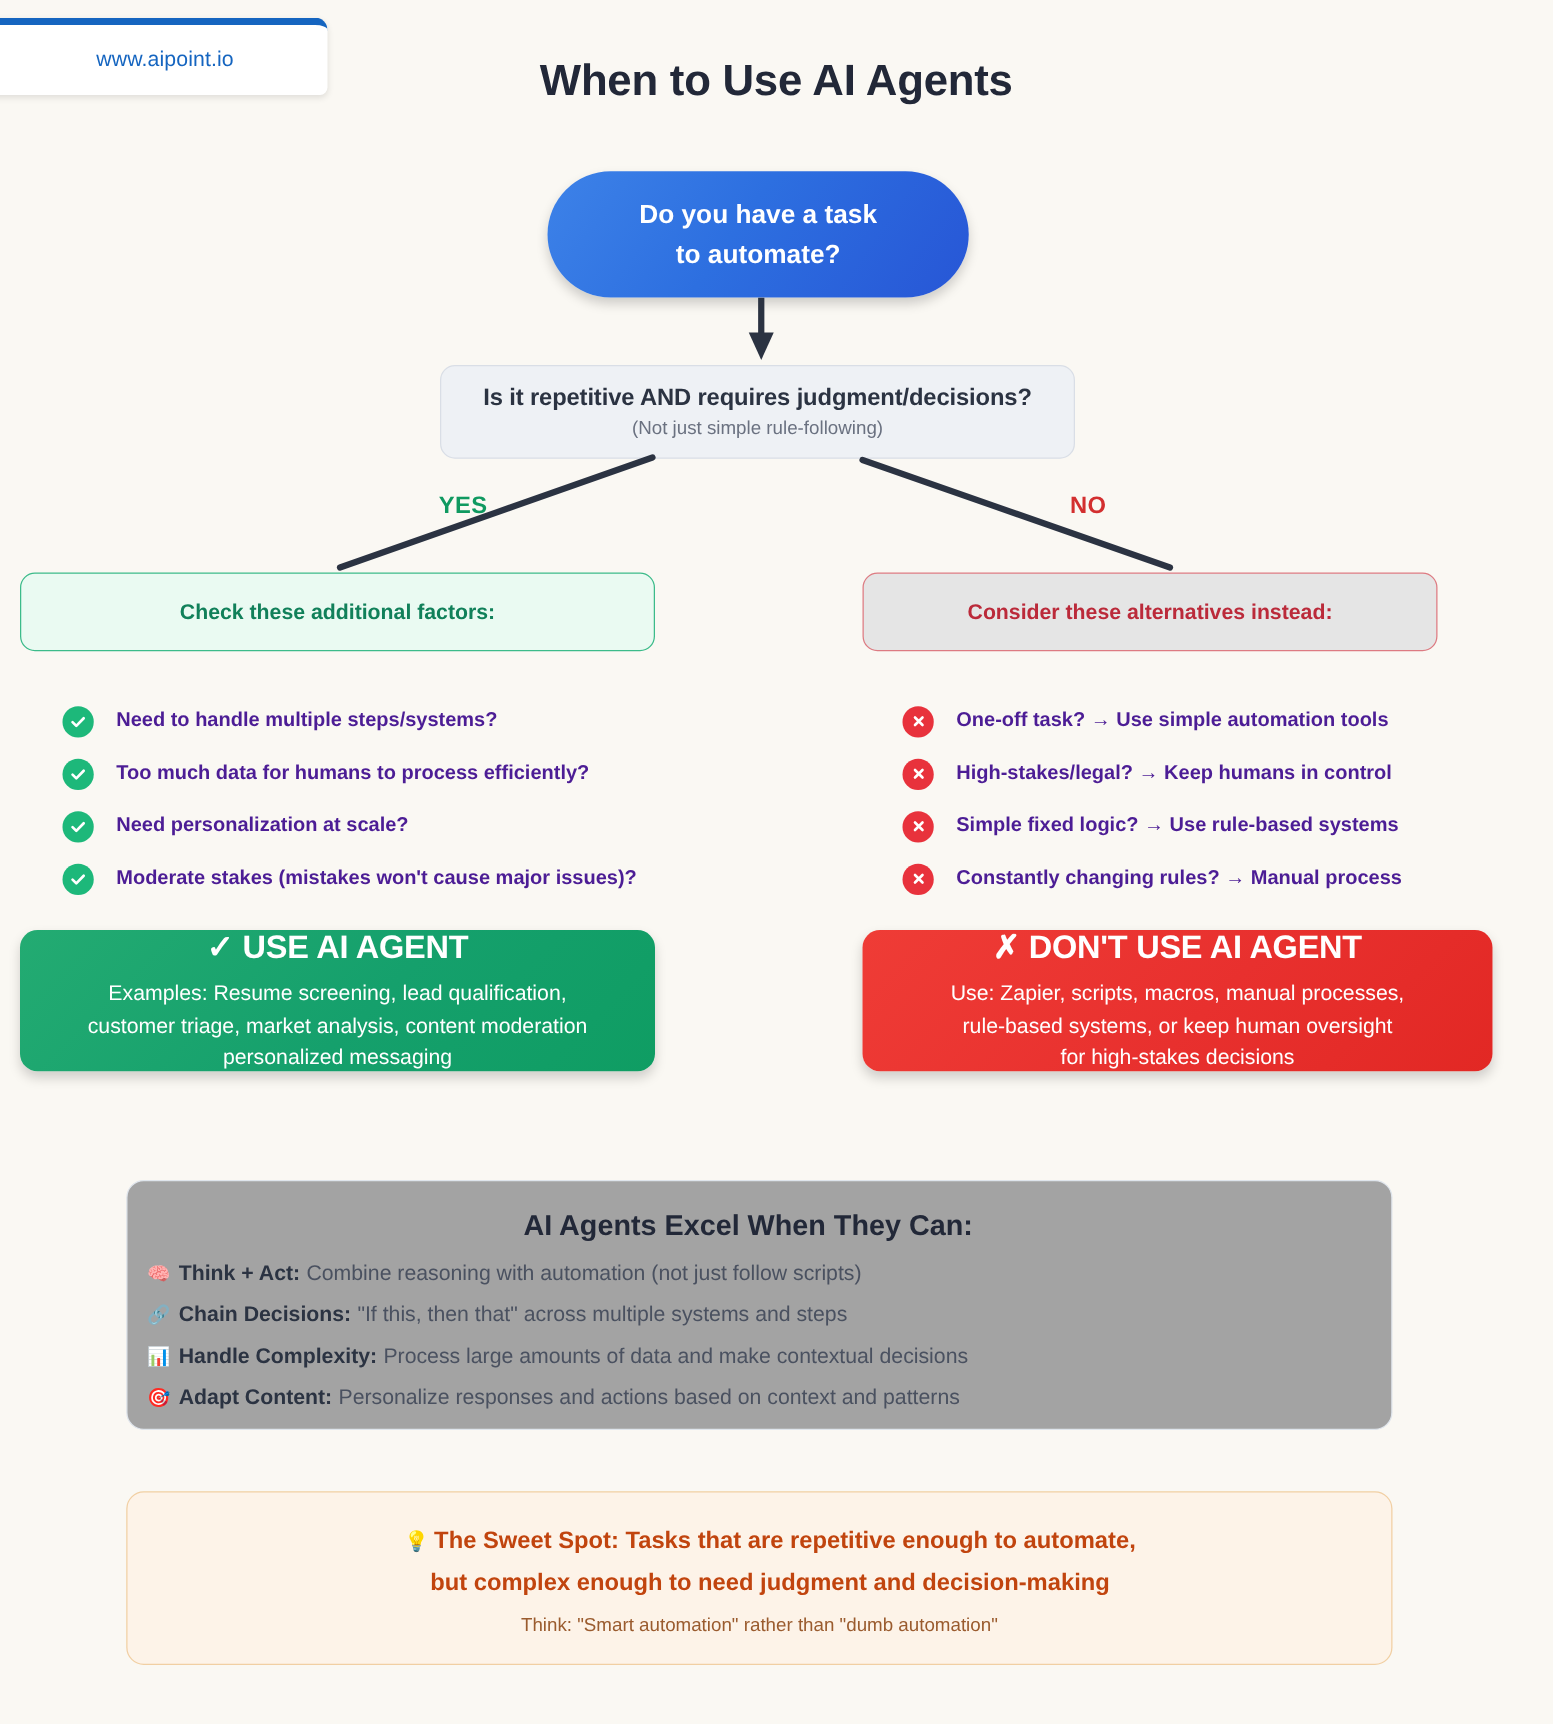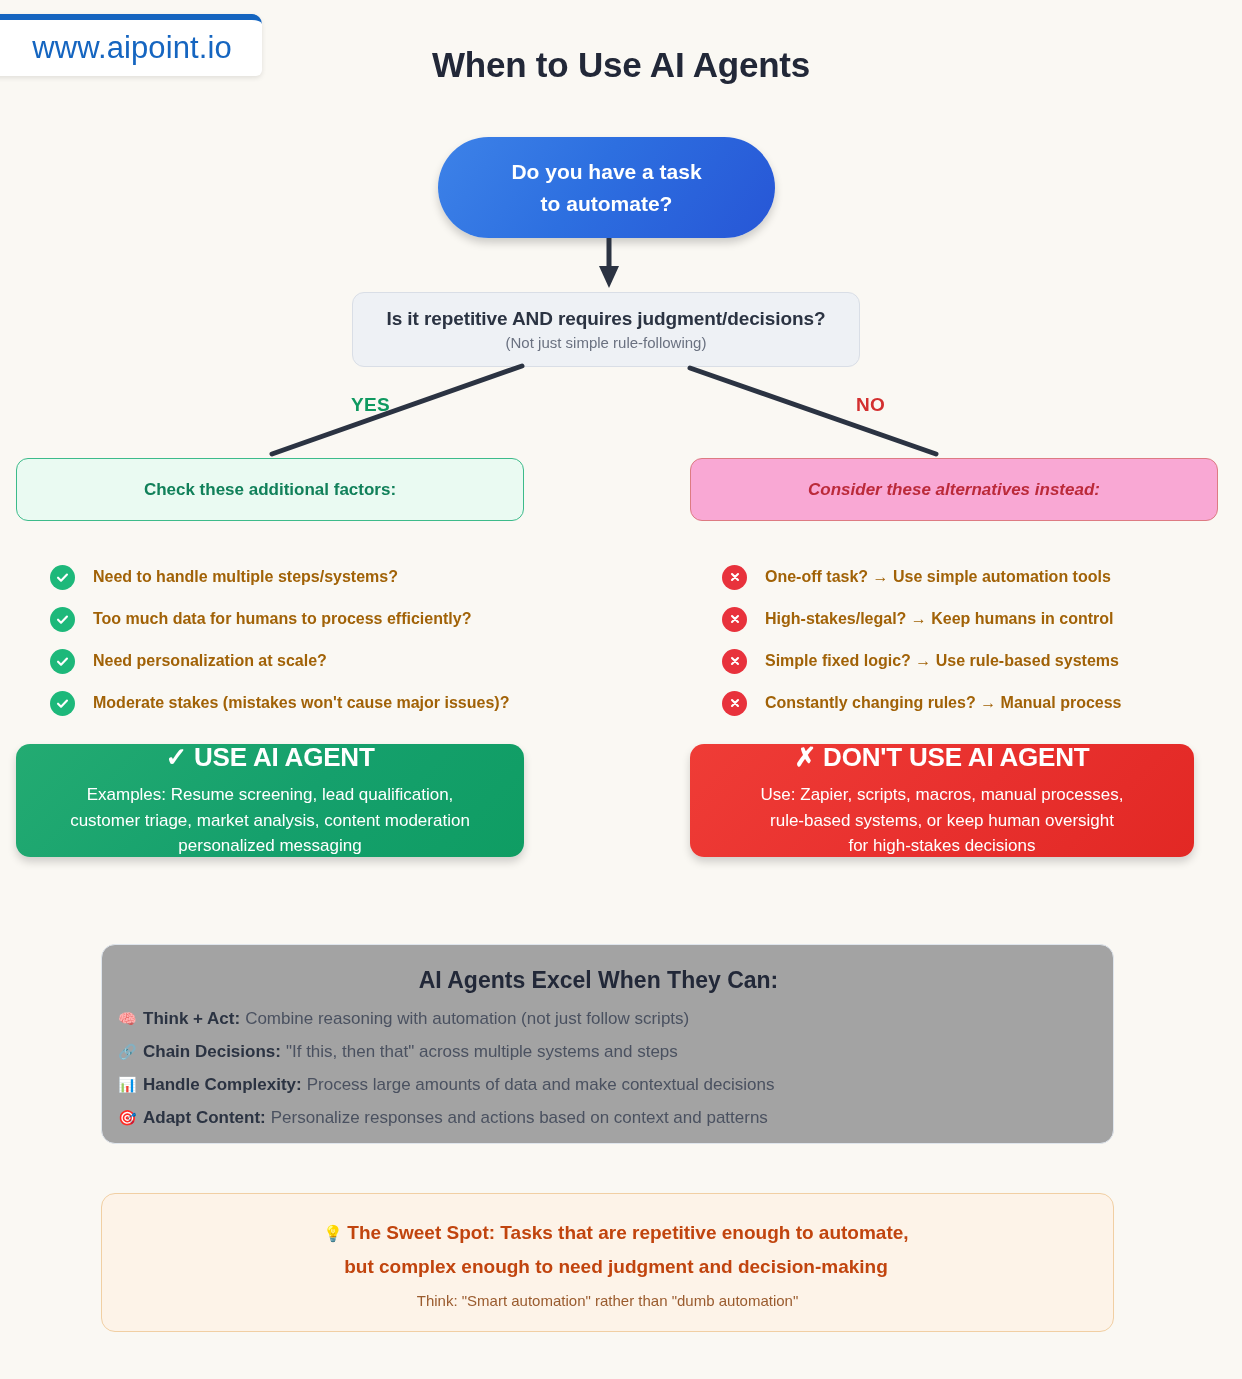--- a/index.html
+++ b/index.html
@@ -30,21 +30,21 @@
     border-top-right-radius: 10px;
     border-bottom-right-radius: 6px;
     box-shadow: 0 2px 5px rgba(0,0,0,0.10);
     box-sizing: border-box;
     display: flex;
     align-items: center;
     justify-content: center;
   }
   .logo-badge .logo-text {
     color: #1565c0;
-    font-size: 31px;
+    font-size: 17px;
     font-weight: 500;
     letter-spacing: 0.1px;
     padding-left: 14px;
   }
 
   
   .page-title {
     position: absolute;
     left: 0;
     top: 45px;
@@ -148,25 +148,24 @@
     left: 16px;
     top: 458px;
     width: 508px;
     background: #eafaf2;
     border: 1.5px solid #3cbb8a;
     color: #11805a;
   }
   .col-header.right {
     left: 690px;
     top: 458px;
-    width: 528px;
-    background: #f9a8d4;
+    width: 460px;
+    background: #e5e5e5;
     border: 1.5px solid #dd7b82;
     color: #bb2a3a;
-    font-style: italic;
   }
 
   
   .check-list {
     position: absolute;
   }
   .check-list.left  { left: 50px;  top: 556px; width: 520px; }
   .check-list.right { left: 722px; top: 556px; width: 470px; }
 
   .check-item {
@@ -187,21 +186,21 @@
     font-weight: bold;
     line-height: 1;
   }
   .check-icon.ok { background: #1db87a; }
   .check-icon.no { background: #e8323c; }
   .check-icon svg { display: block; }
   .check-text {
     margin-left: 18px;
     font-size: 16px;
     font-weight: bold;
-    color: #a16207;
+    color: #4c1d95;
     white-space: nowrap;
   }
 
   
   .result-card {
     position: absolute;
     box-sizing: border-box;
     width: 508px;
     height: 113px;
     border-radius: 14px;

